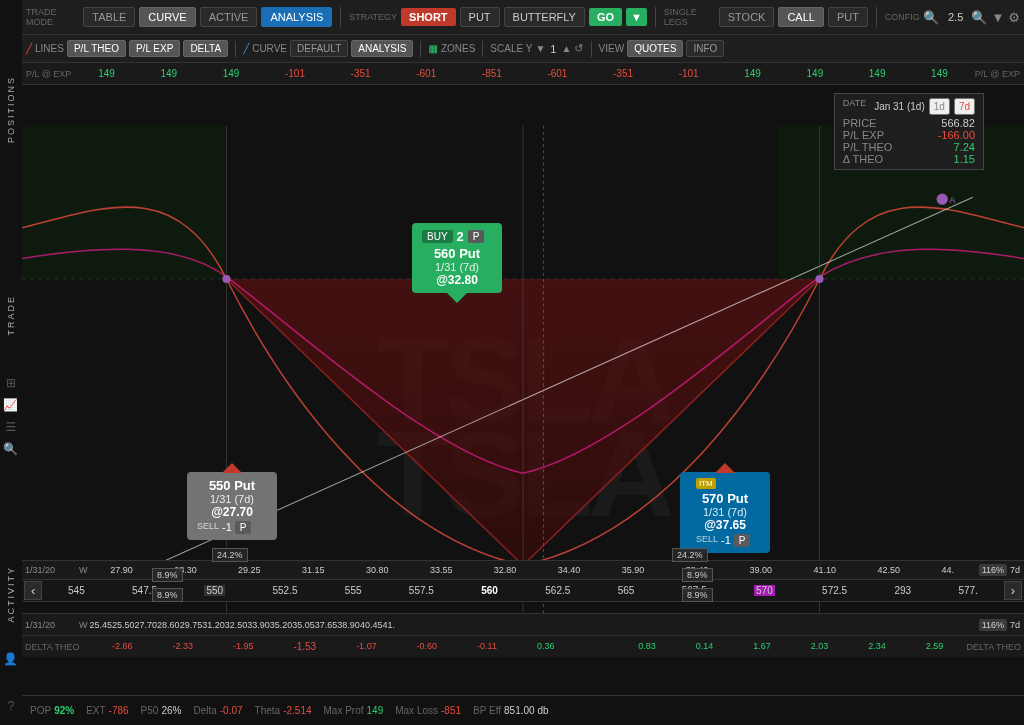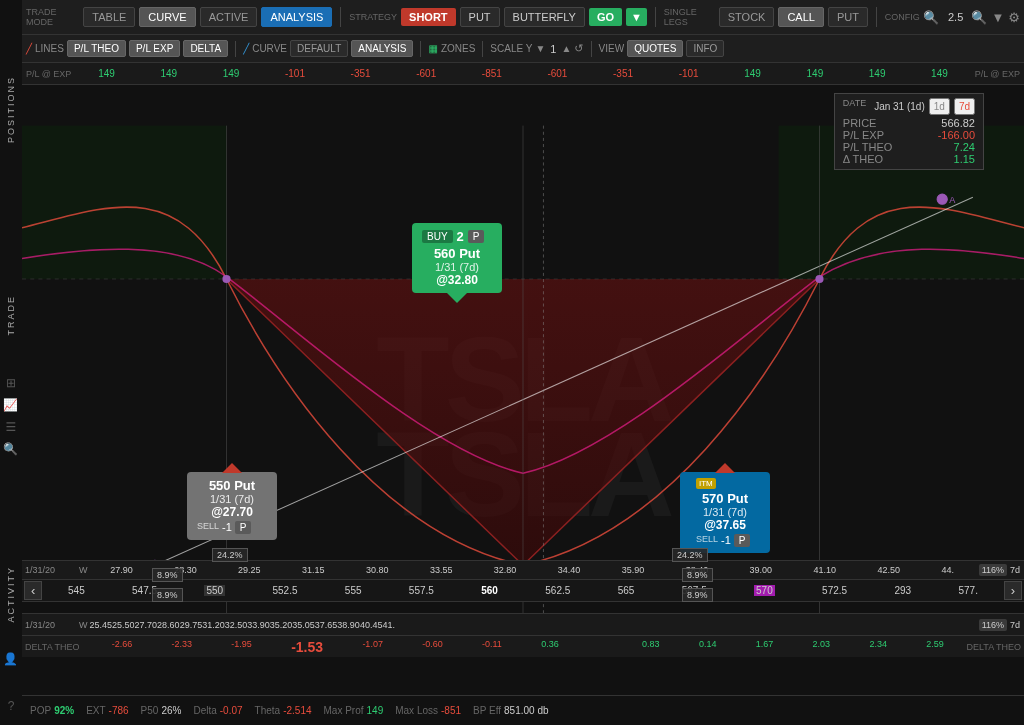--- a/index.html
+++ b/index.html
@@ -518,21 +518,21 @@
         <span style="color:#ccc;font-size:9px;">7d</span>
       </div>
     </div>
 
     <div style="position:absolute; bottom:38px; left:0; right:0; height:22px; background:#1a1a1a; border-top:1px solid #333; display:flex; align-items:center;">
       <span style="color:#666;font-size:9px;padding:0 3px;min-width:70px;">DELTA THEO</span>
       <div style="display:flex;flex:1;justify-content:space-around;">
         <span style="font-size:9px;color:#e74c3c;">-2.66</span>
         <span style="font-size:9px;color:#e74c3c;">-2.33</span>
         <span style="font-size:9px;color:#e74c3c;">-1.95</span>
-        <span style="font-size:14px;color:#e74c3c;font-weight:bold;">-1.53</span>
+        <span style="font-size:10px;color:#e74c3c;">-1.53</span>
         <span style="font-size:9px;color:#e74c3c;">-1.07</span>
         <span style="font-size:9px;color:#e74c3c;">-0.60</span>
         <span style="font-size:9px;color:#e74c3c;">-0.11</span>
         <span style="font-size:9px;color:#2ecc71;">0.36</span>
         <span style="font-size:9px;color:#2ecc71;margin-left:44px;">0.83</span>
         <span style="font-size:9px;color:#2ecc71;">0.14</span>
         <span style="font-size:9px;color:#2ecc71;">1.67</span>
         <span style="font-size:9px;color:#2ecc71;">2.03</span>
         <span style="font-size:9px;color:#2ecc71;">2.34</span>
         <span style="font-size:9px;color:#2ecc71;">2.59</span>

